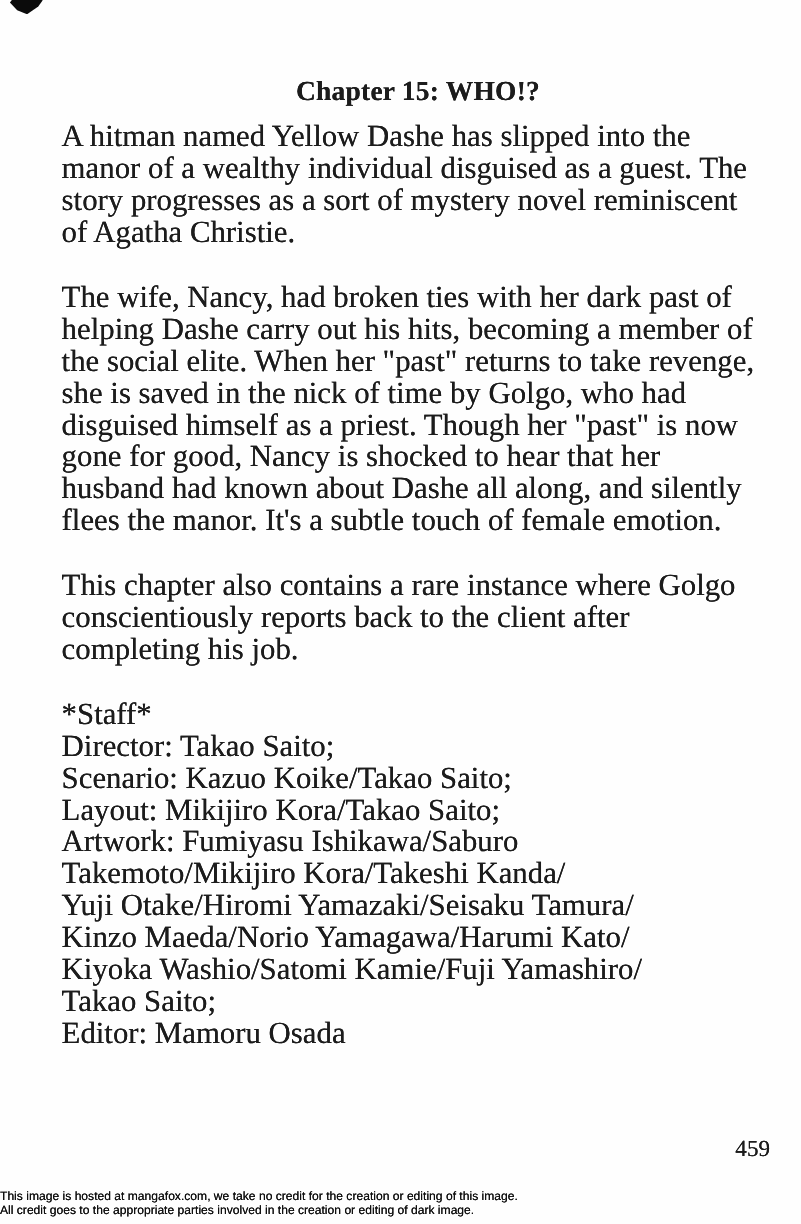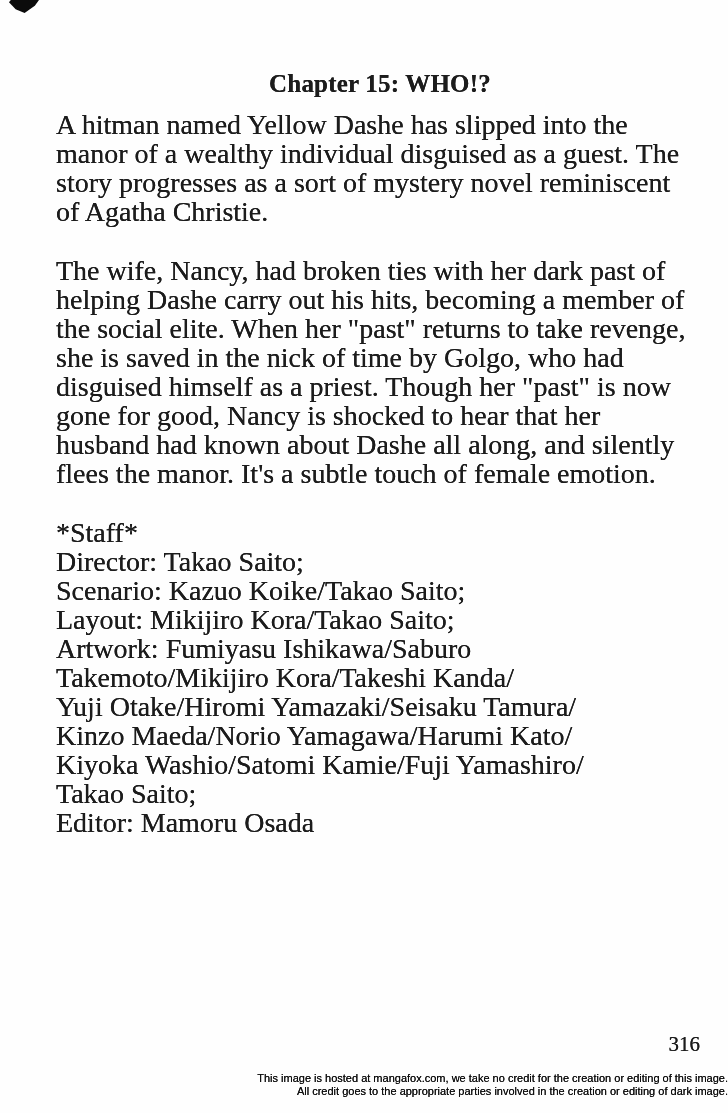--- a/index.html
+++ b/index.html
@@ -53,24 +53,24 @@
   .page-number {
     position: absolute;
     top: 1031px;
     right: 28px;
     font-size: 21px;
     line-height: 26px;
     text-shadow: 0 0 0.3px currentColor;
   }
   .hosting-footer {
     position: absolute;
-    bottom: 15px;
+    bottom: 5px;
     left: 0;
     width: 100%;
-    text-align: right;
+    text-align: left;
     font-family: "Liberation Sans", sans-serif;
     font-size: 11px;
     line-height: 13px;
     color: #101010;
     text-shadow: 0 0 0.3px currentColor;
   }
 </style>
 </head>
 <body>
 
@@ -86,33 +86,36 @@
 story progresses as a sort of mystery novel reminiscent
 of Agatha Christie.</p>
     <p>The wife, Nancy, had broken ties with her dark past of
 helping Dashe carry out his hits, becoming a member of
 the social elite. When her "past" returns to take revenge,
 she is saved in the nick of time by Golgo, who had
 disguised himself as a priest. Though her "past" is now
 gone for good, Nancy is shocked to hear that her
 husband had known about Dashe all along, and silently
 flees the manor. It's a subtle touch of female emotion.</p>
+    <p>This chapter also contains a rare instance where Golgo
+conscientiously reports back to the client after
+completing his job.</p>
     <p>*Staff*
 Director: Takao Saito;
 Scenario: Kazuo Koike/Takao Saito;
 Layout: Mikijiro Kora/Takao Saito;
 Artwork: Fumiyasu Ishikawa/Saburo
 Takemoto/Mikijiro Kora/Takeshi Kanda/
 Yuji Otake/Hiromi Yamazaki/Seisaku Tamura/
 Kinzo Maeda/Norio Yamagawa/Harumi Kato/
 Kiyoka Washio/Satomi Kamie/Fuji Yamashiro/
 Takao Saito;
 Editor: Mamoru Osada</p>
   </div>
 
-  <div class="page-number">316</div>
+  <div class="page-number">459</div>
 
   <div class="hosting-footer">
     <div>This image is hosted at mangafox.com, we take no credit for the creation or editing of this image.</div>
     <div>All credit goes to the appropriate parties involved in the creation or editing of dark image.</div>
   </div>
 
 </div>
 
 </body></html>

